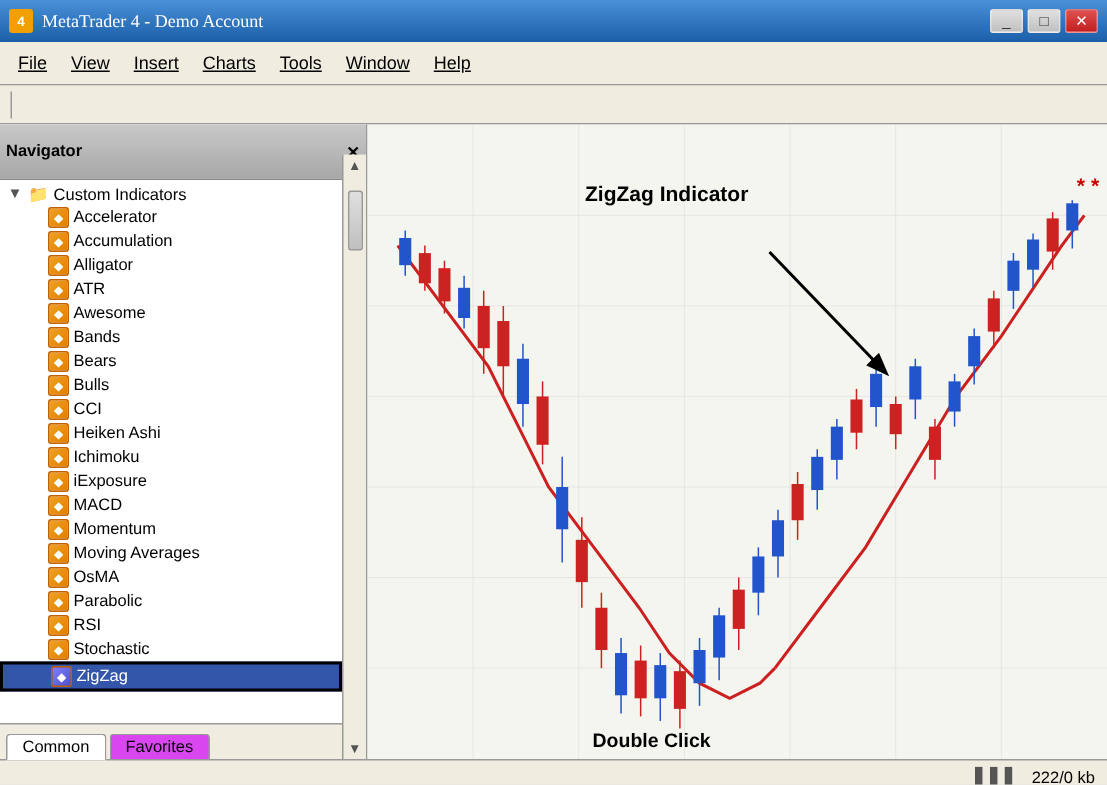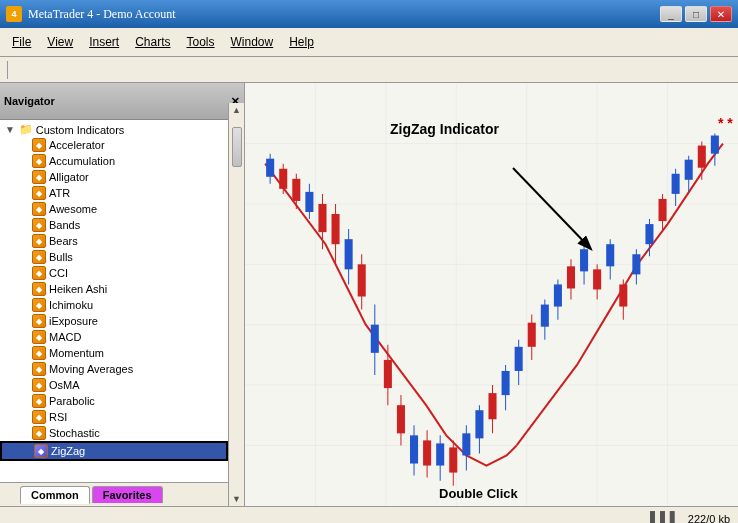--- a/index.html
+++ b/index.html
@@ -145,25 +145,24 @@
       border: 1px solid #999;
       border-radius: 2px;
       margin-top: 10px;
     }
 
     
     .navigator-tabs {
       height: 24px;
       background: #f0ece0;
       display: flex;
-      align-items: center;
+      align-items: flex-end;
       border-top: 1px solid #999;
-      padding: 0 20px;
+      padding: 0 4px;
       gap: 2px;
-      font-weight: bold;
     }
     .nav-tab {
       padding: 2px 10px;
       font-size: 11px;
       cursor: pointer;
       border: 1px solid #999;
       border-bottom: none;
       background: #d946ef;
       border-radius: 3px 3px 0 0;
     }
@@ -213,21 +212,20 @@
       white-space: nowrap;
       pointer-events: none;
     }
     .double-click-label {
       position: absolute;
       bottom: 28px;
       left: 150px;
       font-size: 13px;
       font-weight: bold;
       color: black;
-      margin-left: 44px;
     }
   </style>
 </head>
 <body>
 
 <div class="title-bar">
   <div class="title-bar-left">
     <div class="title-bar-icon">4</div>
     <span class="title-bar-title">MetaTrader 4 - Demo Account</span>
   </div>

